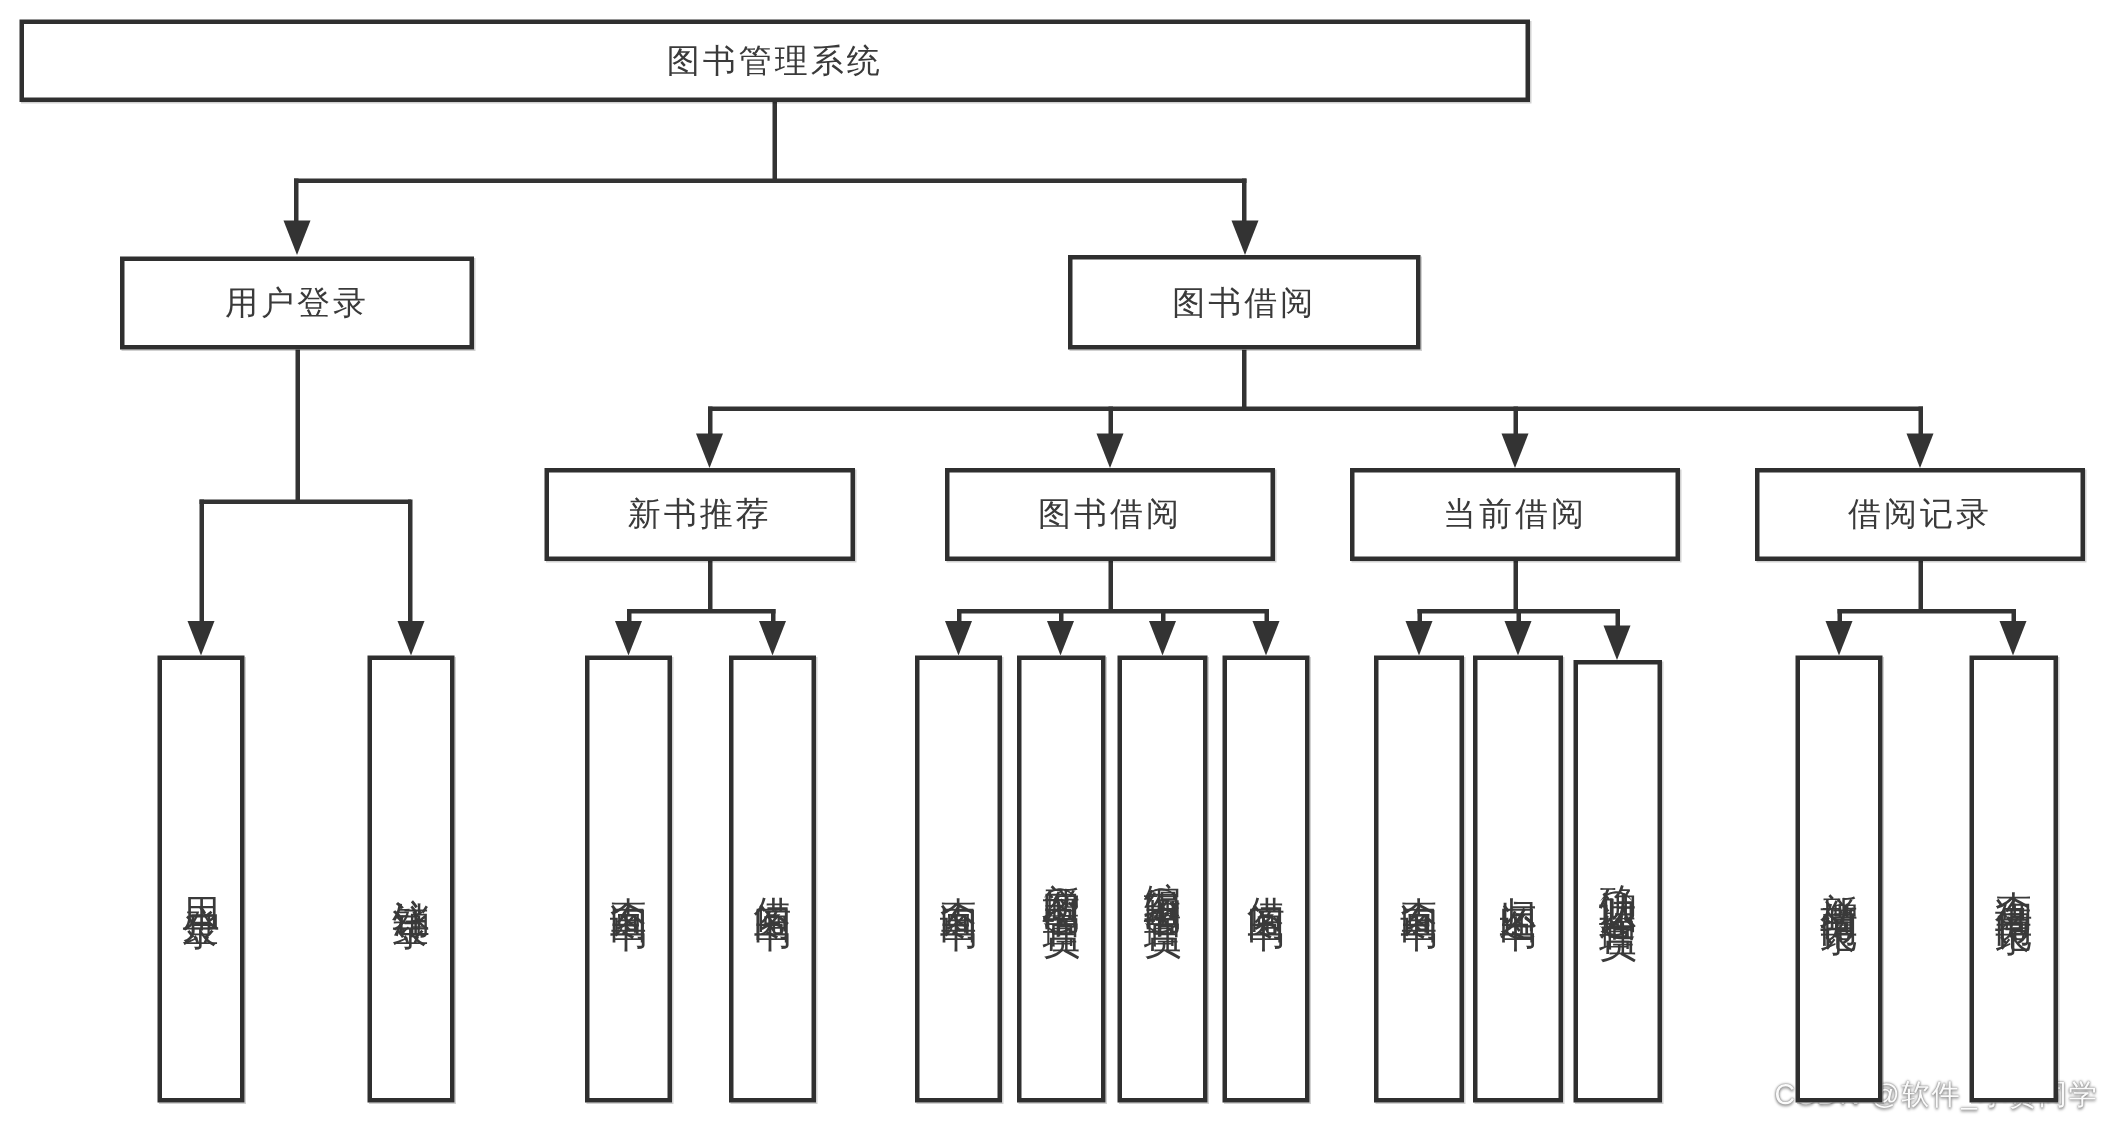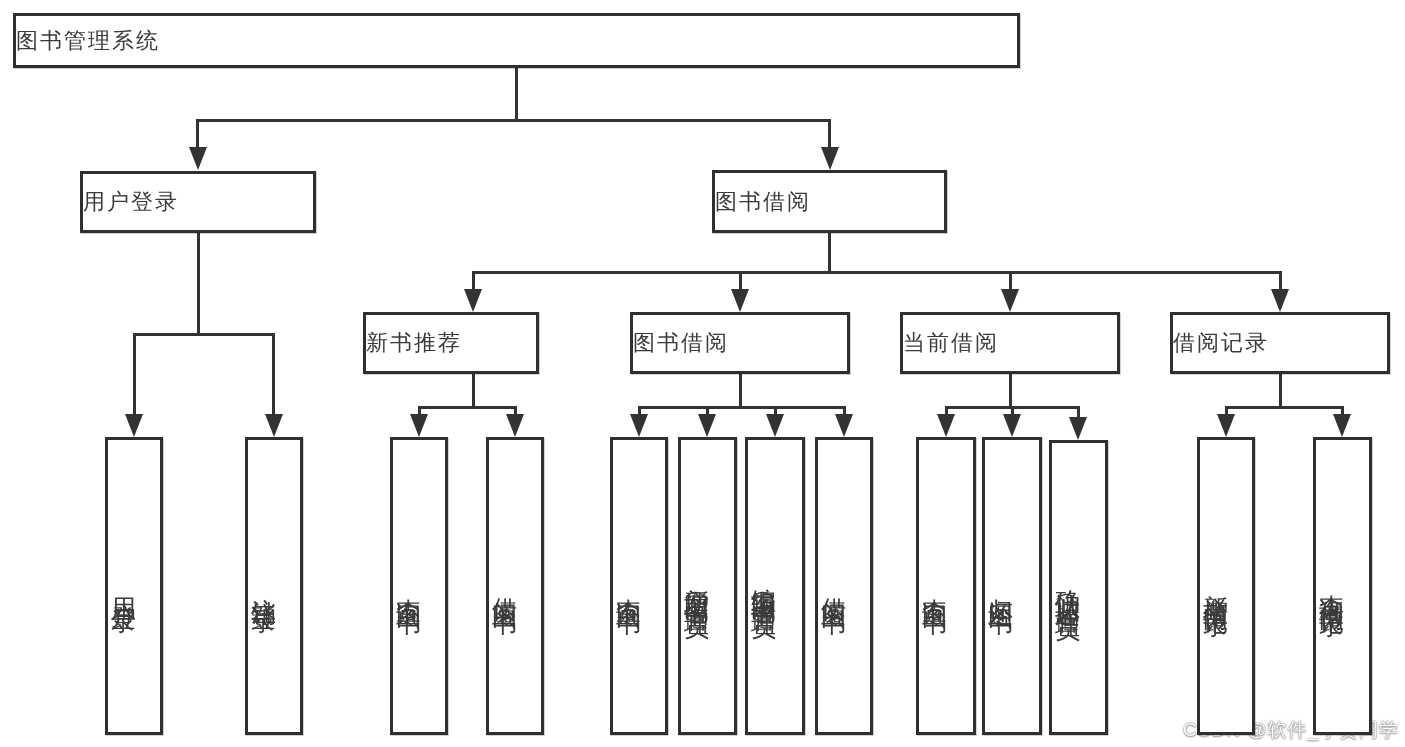--- a/index.html
+++ b/index.html
@@ -16,21 +16,21 @@
     overflow: hidden;
   }
   .node {
     position: absolute;
     box-sizing: border-box;
     background: var(--box-bg, #ffffff);
     border: 3px solid var(--box-border, #2f2f2f);
     box-shadow: 1px 1px 0 rgba(0,0,0,0.18);
     display: flex;
     align-items: center;
-    justify-content: flex-start;
+    justify-content: center;
     color: var(--text, #3a3a3a);
   }
   .node .label {
     font-size: 22px;
     letter-spacing: 2px;
     white-space: nowrap;
   }
   .node.vertical .label {
     writing-mode: vertical-rl;
     font-size: 25px;
@@ -119,21 +119,21 @@
     <div class="arrow" style="left: 1333px; top: 414px;"></div>
     <div class="node" style="left: 13px; top: 13px; width: 1007px; height: 55px;">
       <span class="label">图书管理系统</span>
     </div>
     <div class="node" style="left: 80px; top: 171px; width: 236px; height: 62px;">
       <span class="label">用户登录</span>
     </div>
     <div class="node" style="left: 712px; top: 170px; width: 235px; height: 63px;">
       <span class="label">图书借阅</span>
     </div>
-    <div class="node" style="left: 363px; top: 312px; width: 176px; height: 62px;">
+    <div class="node" style="left: 363px; top: 312px; width: 207px; height: 62px;">
       <span class="label">新书推荐</span>
     </div>
     <div class="node" style="left: 900px; top: 312px; width: 220px; height: 62px;">
       <span class="label">当前借阅</span>
     </div>
     <div class="node" style="left: 630px; top: 312px; width: 220px; height: 62px;">
       <span class="label">图书借阅</span>
     </div>
     <div class="node" style="left: 1170px; top: 312px; width: 220px; height: 62px;">
       <span class="label">借阅记录</span>

